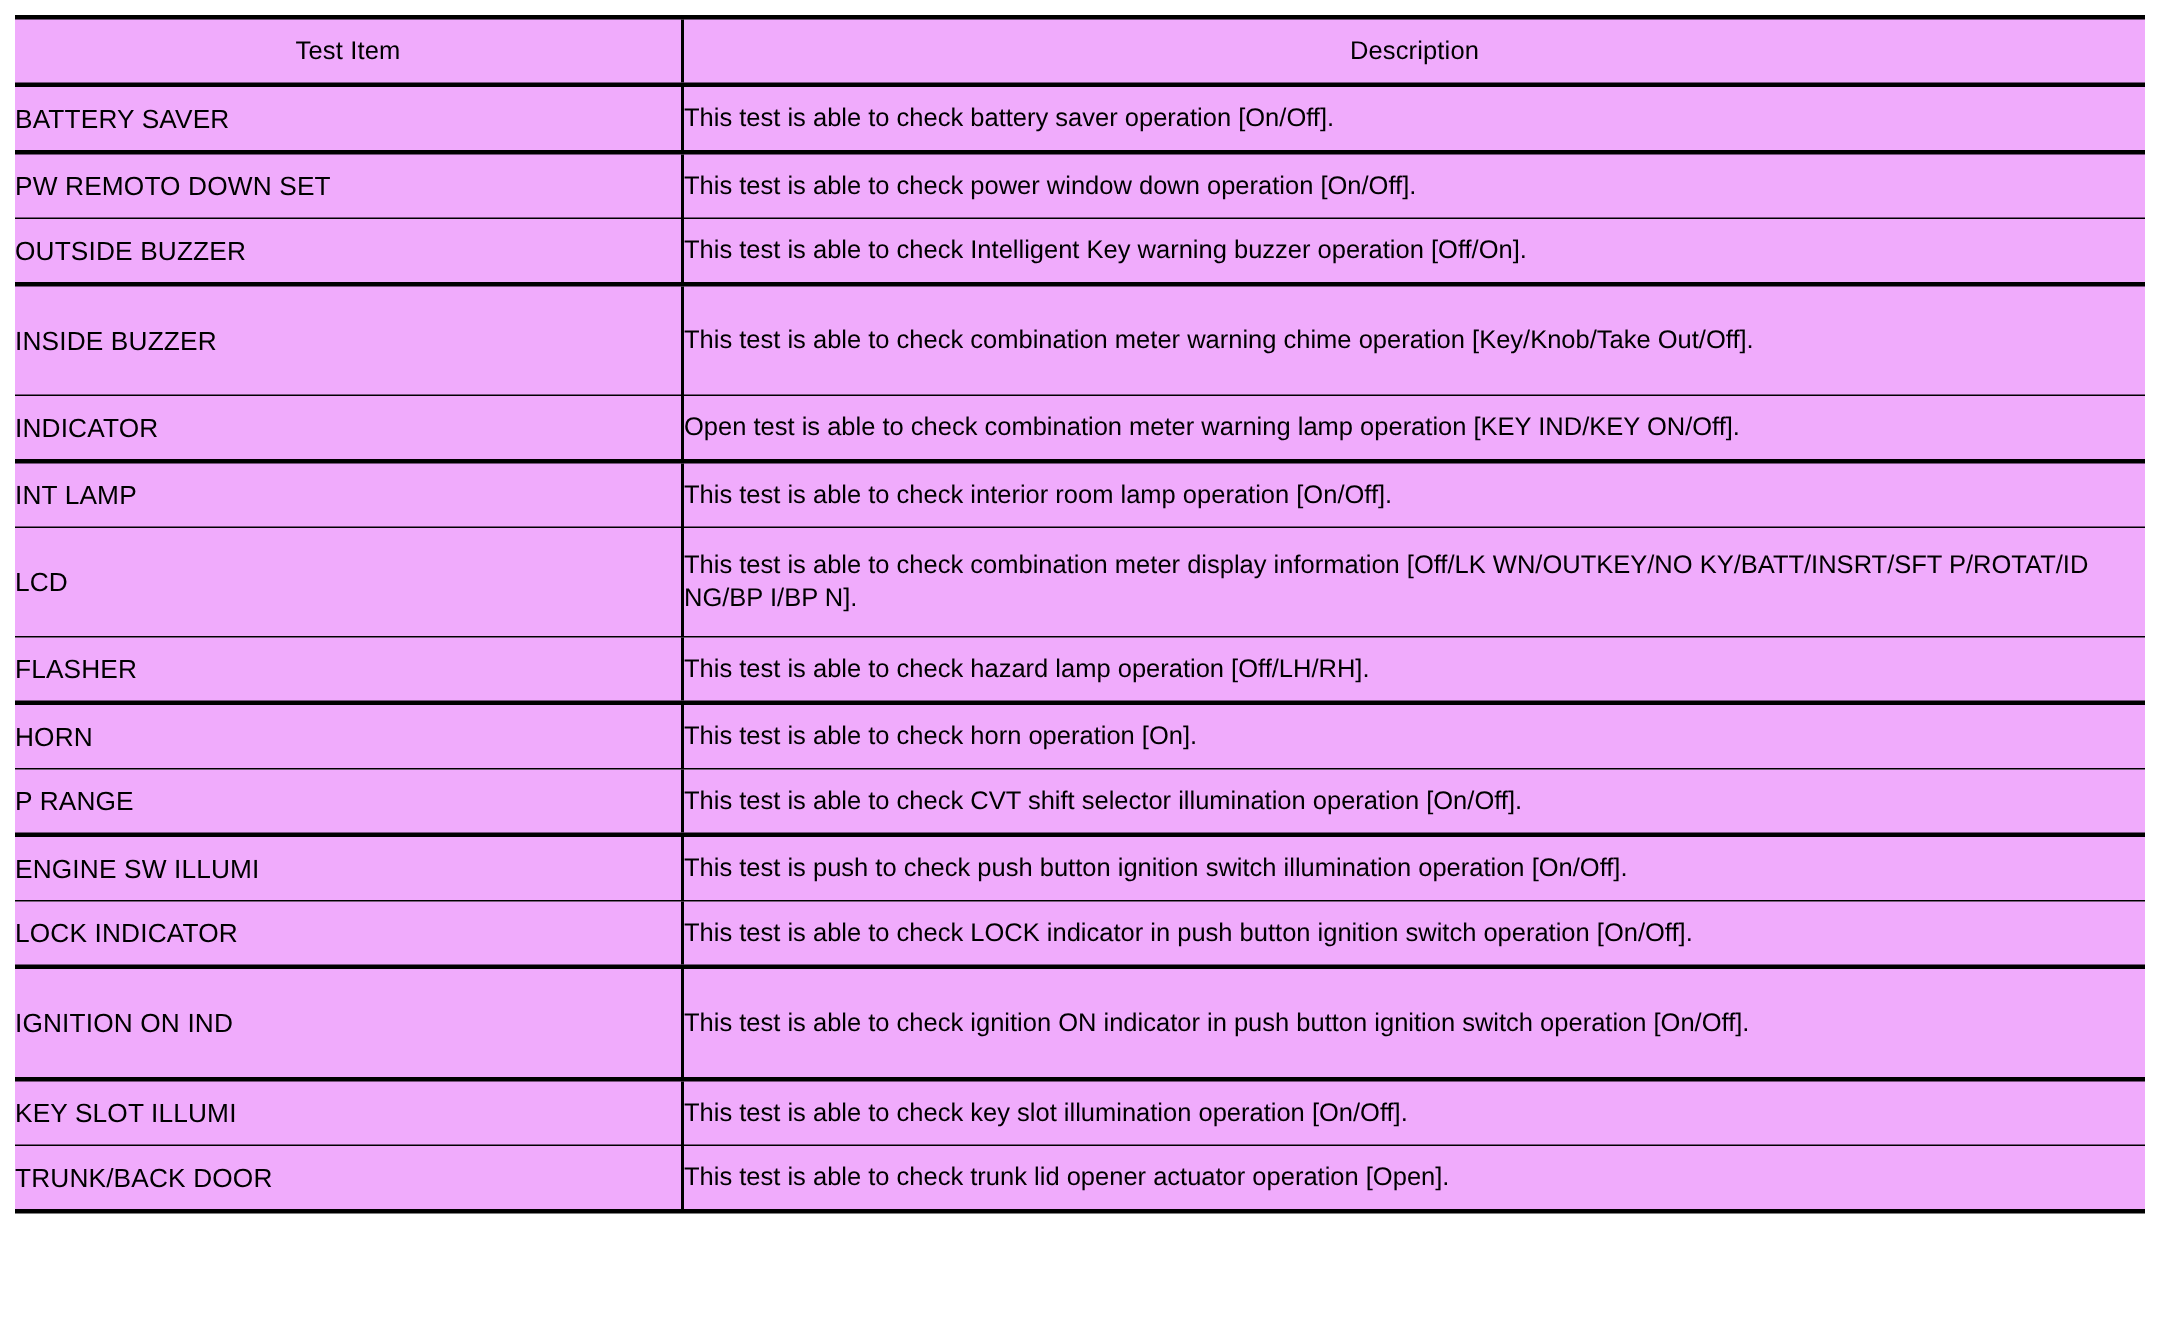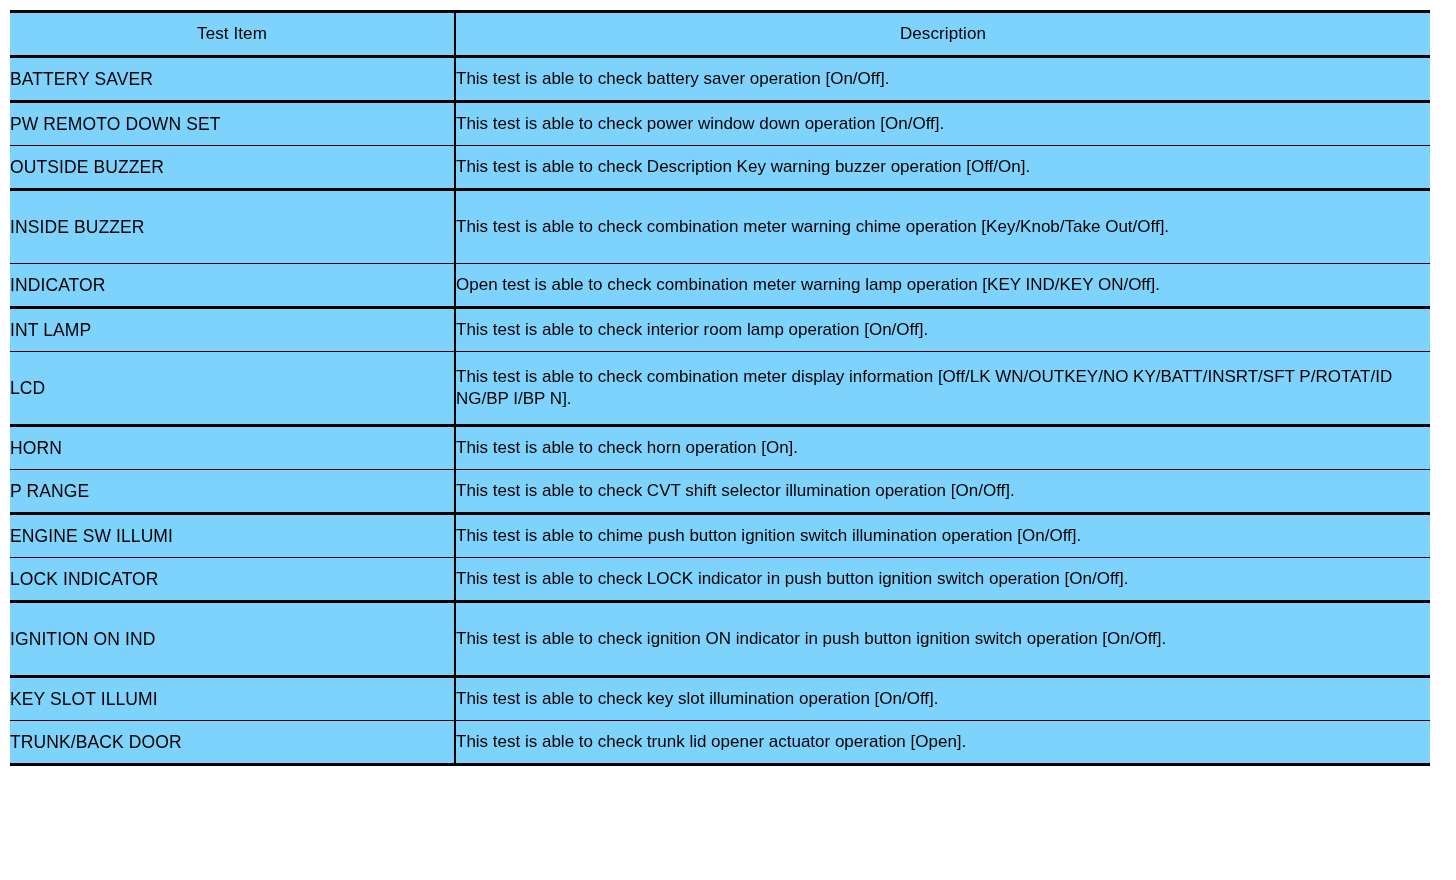--- a/index.html
+++ b/index.html
@@ -35,21 +35,21 @@
 
   table.spec col.c-item { width: 445px; }
   table.spec col.c-desc { width: 975px; }
 
   table.spec td,
   table.spec th {
     border: 0;
     border-top: 1px solid #000000;
     padding: 0;
     vertical-align: middle;
-    background: #7dd3fc;
+    background: #f0abfc;
   }
 
   
   table.spec tr.thick-top > * { border-top: 3px solid #000000; }
   table.spec tr.last-row > * { border-bottom: 3px solid #000000; }
 
   
   table.spec .cell-item {
     border-right: 2px solid #000000;
   }
@@ -100,49 +100,53 @@
         <tr class="r-1 thick-top">
           <td class="cell-item">BATTERY SAVER</td>
           <td class="cell-desc">This test is able to check battery saver operation [On/Off].</td>
         </tr>
         <tr class="r-1 thick-top">
           <td class="cell-item">PW REMOTO DOWN SET</td>
           <td class="cell-desc">This test is able to check power window down operation [On/Off].</td>
         </tr>
         <tr class="r-1">
           <td class="cell-item">OUTSIDE BUZZER</td>
-          <td class="cell-desc">This test is able to check Description Key warning buzzer operation [Off/On].</td>
+          <td class="cell-desc">This test is able to check Intelligent Key warning buzzer operation [Off/On].</td>
         </tr>
         <tr class="r-2 thick-top">
           <td class="cell-item">INSIDE BUZZER</td>
           <td class="cell-desc">This test is able to check combination meter warning chime operation [Key/Knob/Take Out/Off].</td>
         </tr>
         <tr class="r-1">
           <td class="cell-item">INDICATOR</td>
           <td class="cell-desc">Open test is able to check combination meter warning lamp operation [KEY IND/KEY ON/Off].</td>
         </tr>
         <tr class="r-1 thick-top">
           <td class="cell-item">INT LAMP</td>
           <td class="cell-desc">This test is able to check interior room lamp operation [On/Off].</td>
         </tr>
         <tr class="r-2">
           <td class="cell-item">LCD</td>
           <td class="cell-desc">This test is able to check combination meter display information [Off/LK WN/OUTKEY/NO KY/BATT/INSRT/SFT P/ROTAT/ID NG/BP I/BP N].</td>
         </tr>
+        <tr class="r-1">
+          <td class="cell-item">FLASHER</td>
+          <td class="cell-desc">This test is able to check hazard lamp operation [Off/LH/RH].</td>
+        </tr>
         <tr class="r-1 thick-top">
           <td class="cell-item">HORN</td>
           <td class="cell-desc">This test is able to check horn operation [On].</td>
         </tr>
         <tr class="r-1">
           <td class="cell-item">P RANGE</td>
           <td class="cell-desc">This test is able to check CVT shift selector illumination operation [On/Off].</td>
         </tr>
         <tr class="r-1 thick-top">
           <td class="cell-item">ENGINE SW ILLUMI</td>
-          <td class="cell-desc">This test is able to chime push button ignition switch illumination operation [On/Off].</td>
+          <td class="cell-desc">This test is push to check push button ignition switch illumination operation [On/Off].</td>
         </tr>
         <tr class="r-1">
           <td class="cell-item">LOCK INDICATOR</td>
           <td class="cell-desc">This test is able to check LOCK indicator in push button ignition switch operation [On/Off].</td>
         </tr>
         <tr class="r-2 thick-top">
           <td class="cell-item">IGNITION ON IND</td>
           <td class="cell-desc">This test is able to check ignition ON indicator in push button ignition switch operation [On/Off].</td>
         </tr>
         <tr class="r-1 thick-top">

